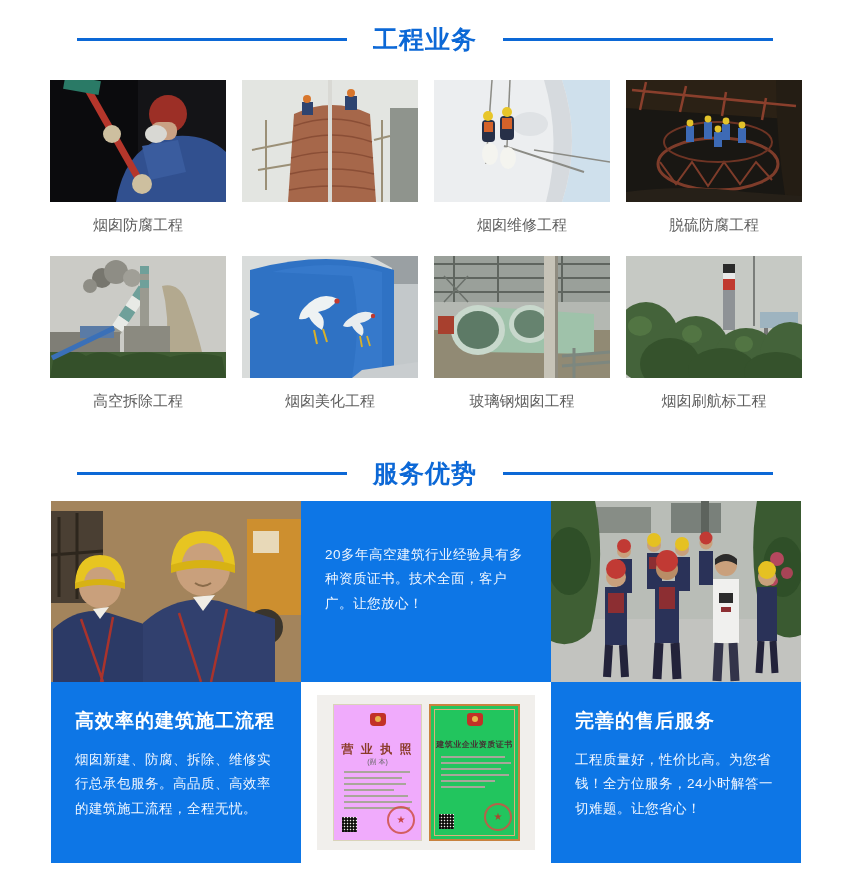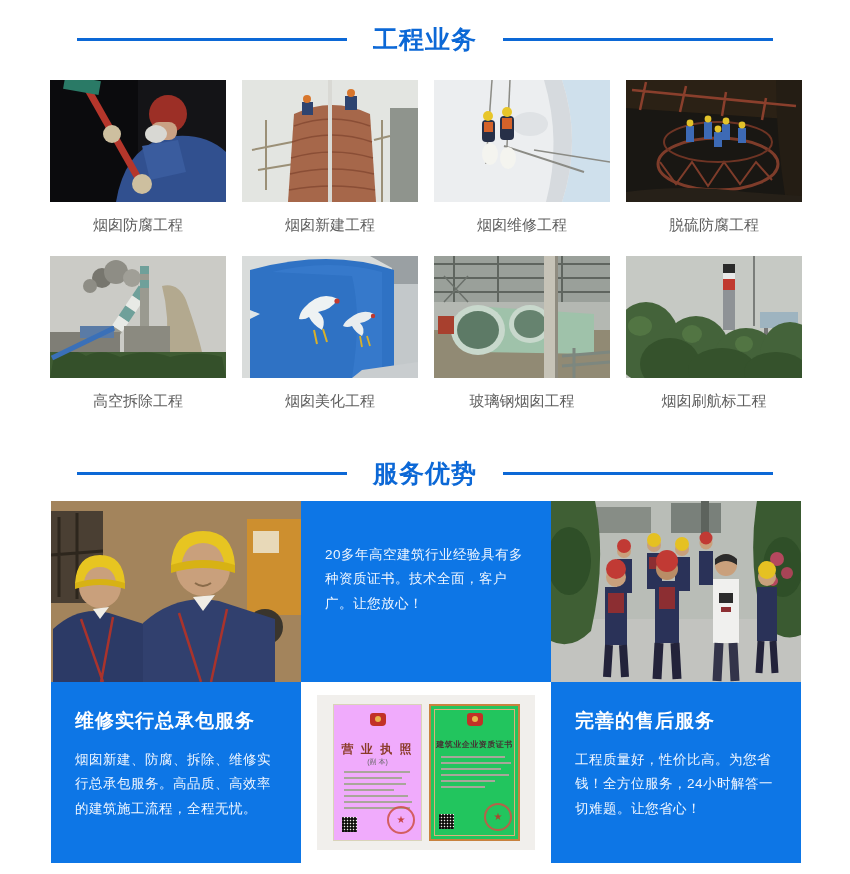--- a/index.html
+++ b/index.html
@@ -87,21 +87,20 @@
         <line x1="16" y1="90" x2="52" y2="84" stroke="#9b9077" stroke-width="2"></line>
         <line x1="24" y1="40" x2="24" y2="110" stroke="#9b9077" stroke-width="2"></line>
         <path d="M52 34 Q90 16 128 34 L134 122 L46 122 Z" fill="#a6674a"></path>
         <path d="M52 46 Q90 32 128 46 M50 62 Q90 48 130 62 M49 78 Q90 66 131 78 M48 94 Q90 84 132 94 M47 110 Q90 102 133 110" stroke="#8a4e36" stroke-width="1.5" fill="none"></path>
         <rect x="86" y="0" width="4" height="122" fill="#d9d9d4"></rect>
         <rect x="60" y="22" width="11" height="13" fill="#2e4470"></rect>
         <circle cx="65" cy="19" r="4" fill="#d8762c"></circle>
         <rect x="103" y="16" width="12" height="14" fill="#2e4470"></rect>
         <circle cx="109" cy="13" r="4" fill="#d8762c"></circle>
       </svg>
-      <div class="biz-caption">烟囱新建工程</div>
     </div>
 
     <div class="biz-card">
       <svg viewBox="0 0 176 122" preserveAspectRatio="none">
         <rect width="176" height="122" fill="#cfe0ec"></rect>
         <path d="M0 0 L128 0 Q148 61 128 122 L0 122 Z" fill="#eceef0"></path>
         <path d="M110 0 Q128 61 112 122 L128 122 Q148 61 128 0 Z" fill="#d6dade"></path>
         <ellipse cx="96" cy="44" rx="18" ry="12" fill="#dfe2e5"></ellipse>
         <line x1="58" y1="0" x2="52" y2="84" stroke="#8b8b85" stroke-width="1.5"></line>
         <line x1="76" y1="0" x2="72" y2="88" stroke="#8b8b85" stroke-width="1.5"></line>
@@ -333,21 +332,21 @@
           <path d="M168 142 L166 180 M182 142 L184 180" stroke="#33344a" stroke-width="9"></path>
           <rect x="206" y="86" width="20" height="54" fill="#2a3258"></rect>
             <circle cx="216" cy="76" r="9" fill="#c9a07c"></circle>
             <circle cx="216" cy="69" r="9" fill="#e5c122"></circle>
           <path d="M210 140 L208 172 M222 140 L224 172" stroke="#23233a" stroke-width="7"></path>
         </g>
       </svg>
     </div>
 
     <div class="adv-text">
-      <h3 class="adv-heading">维修实行总承包服务</h3>
+      <h3 class="adv-heading">高效率的建筑施工流程</h3>
       <div class="adv-body">烟囱新建、防腐、拆除、维修实行总承包服务。高品质、高效率的建筑施工流程，全程无忧。</div>
     </div>
 
     <div class="cert-cell">
       <div class="cert-inner">
 
         <div class="cert cert-left">
           <div class="emblem" style="top:8px;"></div>
           <div class="cert-title t-biz">营 业 执 照</div>
           <div class="cert-title t-sub">(副 本)</div>

